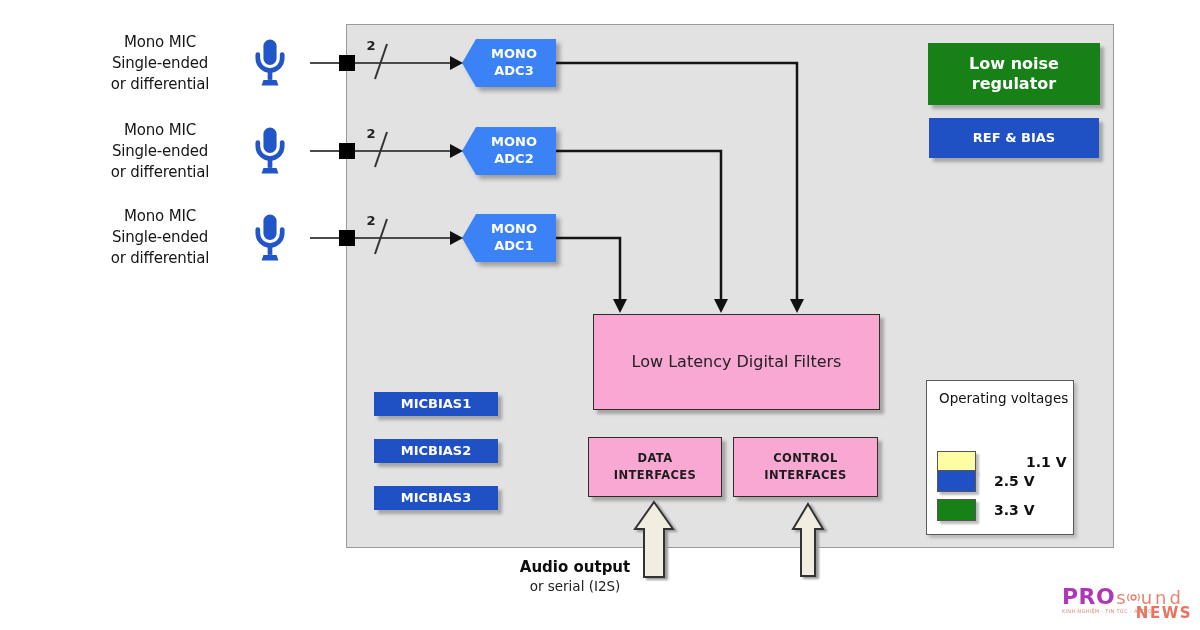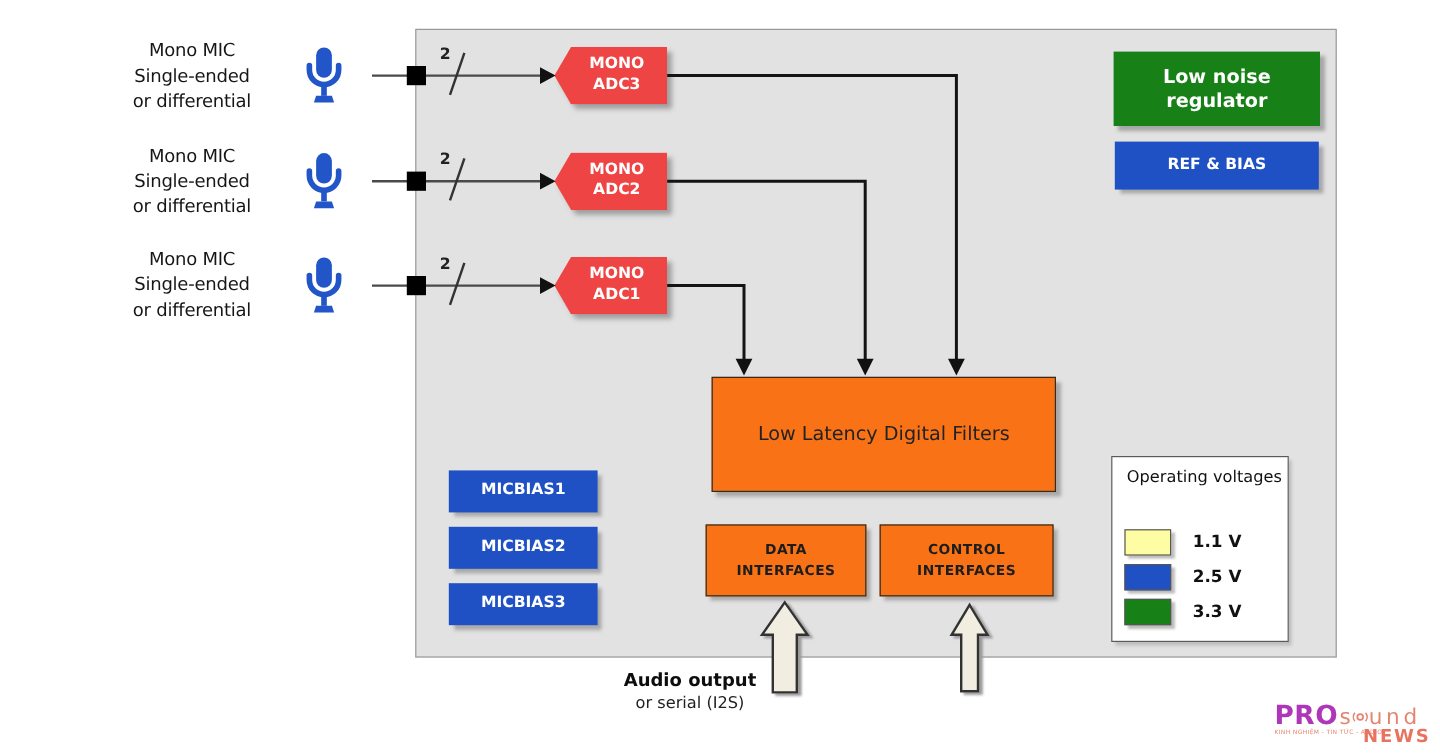--- a/index.html
+++ b/index.html
@@ -19,47 +19,47 @@
   
   .blk{
     display:flex;align-items:center;justify-content:center;
     text-align:center;line-height:1.25;
   }
   .blue-blk{
     background:#1F51C5;color:#ffffff;font-weight:bold;
     box-shadow:4px 4px 3px #a6a6a6;
   }
   .yellow-blk{
-    background:#f97316;border:1px solid #2e2e24;color:#1d1d1d;
+    background:#f9a8d4;border:1px solid #2e2e24;color:#1d1d1d;
     box-shadow:4px 4px 3px #a6a6a6;
   }
   .green-blk{
     background:#178017;color:#ffffff;font-weight:bold;
     box-shadow:4px 4px 3px #a6a6a6;
   }
   
   .pent-wrap{filter:drop-shadow(4px 4px 2px #9e9e9e);}
   .pent{
     width:100%;height:100%;
     clip-path:polygon(0 50%,14px 0,100% 0,100% 100%,14px 100%);
-    background:#ef4444;color:#fff;font-weight:bold;font-size:13px;
+    background:#3b82f6;color:#fff;font-weight:bold;font-size:13px;
     display:flex;align-items:center;justify-content:center;text-align:center;
     line-height:1.3;padding-left:10px;box-sizing:border-box;
   }
   
   .mic-label{
     width:160px;text-align:center;font-size:15px;line-height:21px;color:#161616;
     letter-spacing:-0.2px;
   }
   .bus-num{font-size:13px;font-weight:bold;color:#222;width:16px;text-align:center;}
   
   .filters{left:593px;top:314px;width:287px;height:96px;font-size:16px;color:#222;}
   .iface{font-size:11.5px;font-weight:bold;letter-spacing:0.4px;line-height:1.5;}
   
-  .micbias{left:374px;width:124px;height:35px;font-size:13px;}
+  .micbias{left:374px;width:124px;height:24px;font-size:13px;}
   
   .legend{
     left:926px;top:380px;width:148px;height:155px;background:#ffffff;
     border:1px solid #5a5a5a;box-shadow:3px 3px 3px #b9b9b9;
   }
   .legend-title{position:absolute;left:12px;top:9px;font-size:13.5px;color:#111;}
   .legend-row{position:absolute;left:10px;display:flex;align-items:center;}
   .swatch{width:37px;height:20px;border:1px solid #555;box-shadow:3px 3px 2px #bdbdbd;}
   .sw0{background:#FEFDA4;}
   .sw1{background:#1F51C5;}
@@ -148,21 +148,21 @@
 <div class="abs blk blue-blk micbias" style="top:439px;">MICBIAS2</div>
 <div class="abs blk blue-blk micbias" style="top:486px;">MICBIAS3</div>
 
 <div class="abs blk yellow-blk iface pre" style="left:588px;top:437px;width:134px;height:60px;">DATA
 INTERFACES</div>
 <div class="abs blk yellow-blk iface pre" style="left:733px;top:437px;width:145px;height:60px;">CONTROL
 INTERFACES</div>
 
 <div class="abs legend">
   <div class="legend-title">Operating voltages</div>
-  <div class="legend-row" style="top:60px;">
+  <div class="legend-row" style="top:70px;gap:32px;">
     <span class="swatch sw0"></span>
     <span class="legend-lbl">1.1 V</span>
   </div>
   <div class="legend-row" style="top:89px;">
     <span class="swatch sw1"></span>
     <span class="legend-lbl">2.5 V</span>
   </div>
   <div class="legend-row" style="top:118px;">
     <span class="swatch sw2"></span>
     <span class="legend-lbl">3.3 V</span>

